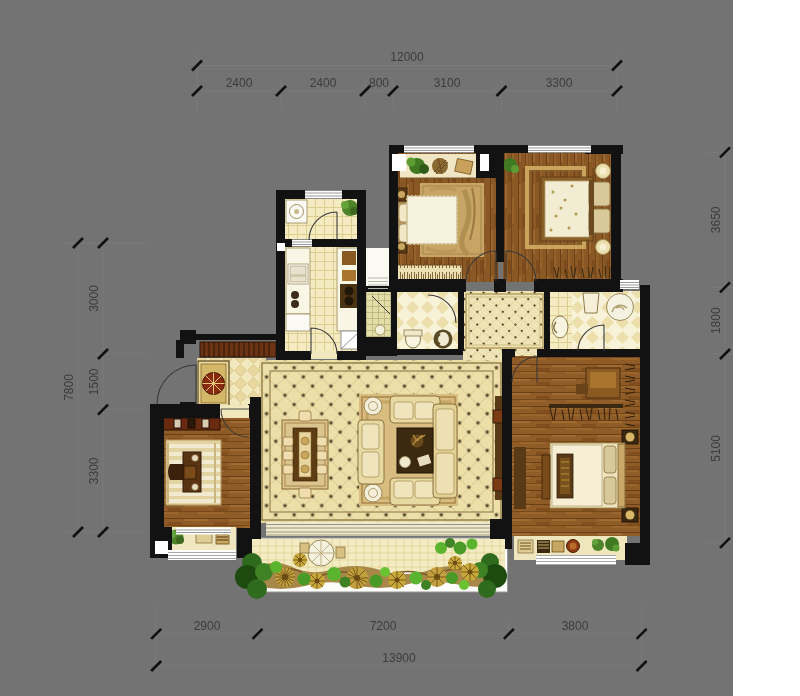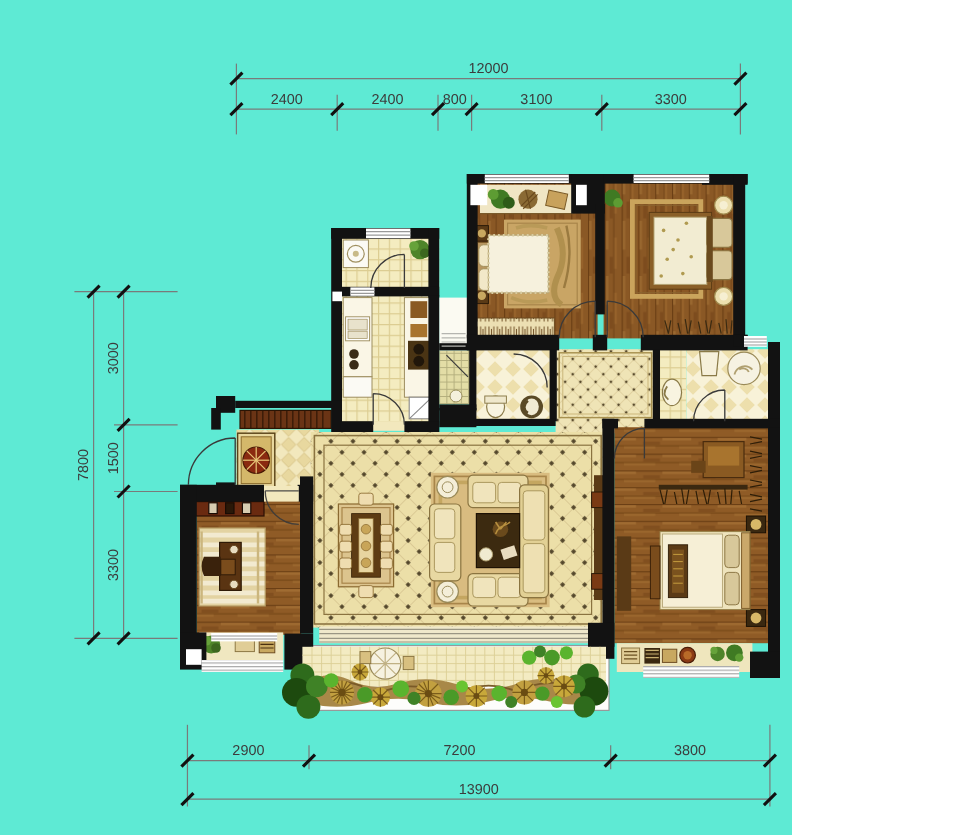--- a/index.html
+++ b/index.html
@@ -1,16 +1,16 @@
 <!DOCTYPE html>
 <html><head>
 <meta charset="utf-8">
 <style>
   html,body{margin:0;padding:0;background:#fff;}
-  #page{position:relative;width:660px;height:696px;background:#5eead4;overflow:hidden;
+  #page{position:relative;width:733px;height:696px;background:#737373;overflow:hidden;
         font-family:"Liberation Sans", sans-serif;}
   svg{position:absolute;top:0;left:0;}
   text{font-family:"Liberation Sans", sans-serif;}
 </style>
 </head>
 <body>
 <div id="page">
 <svg width="800" height="696" viewBox="0 0 800 696">
 <defs>
 

